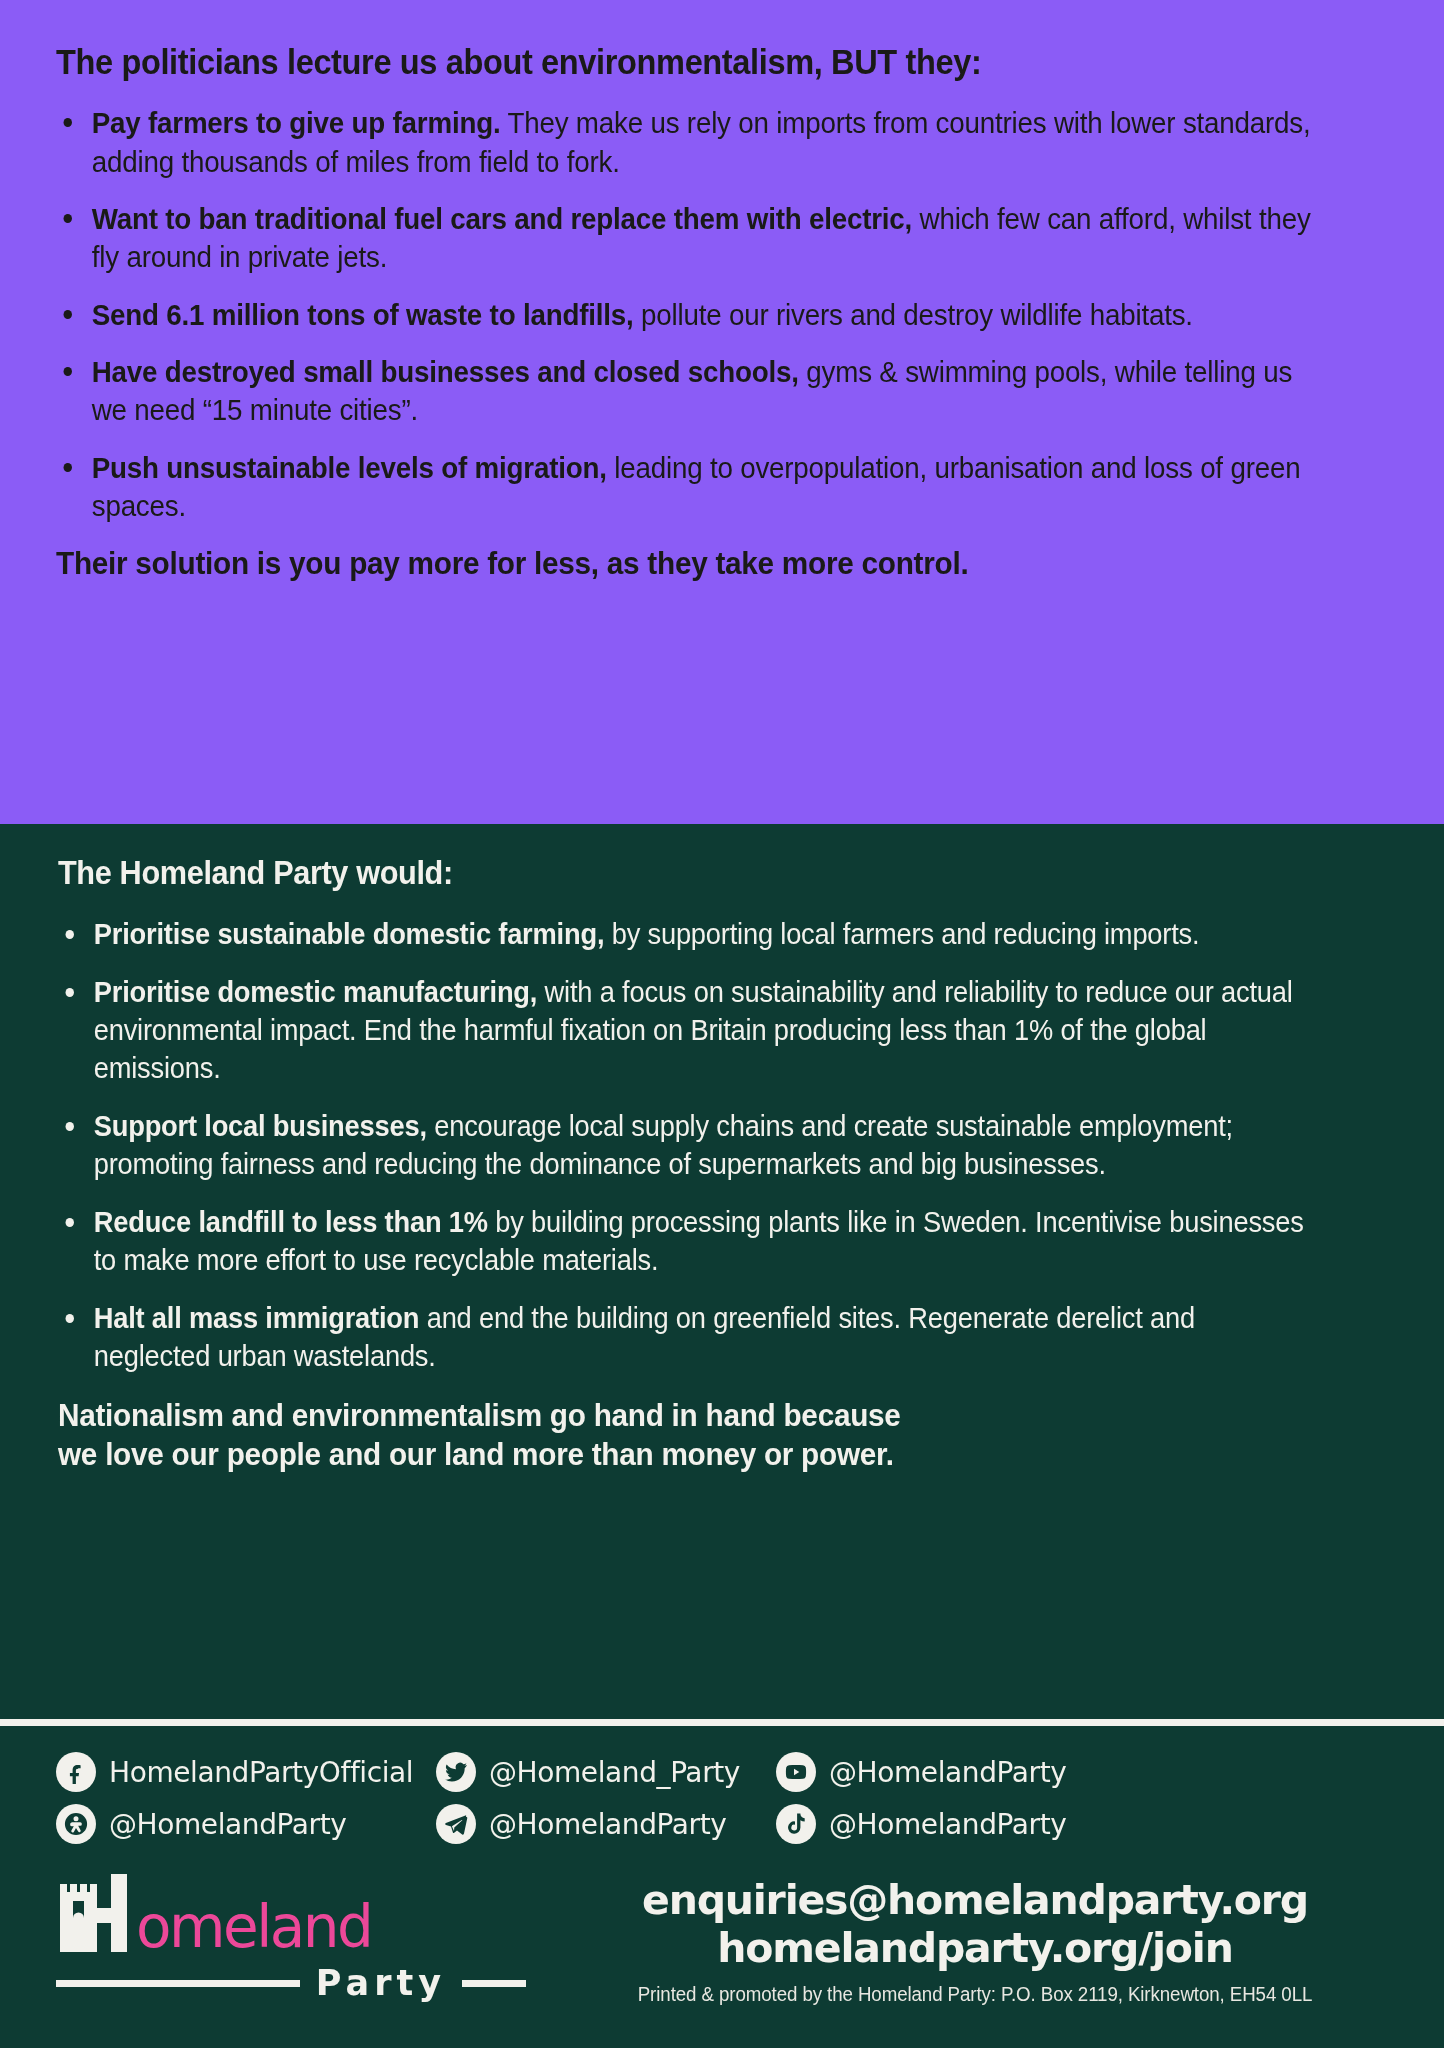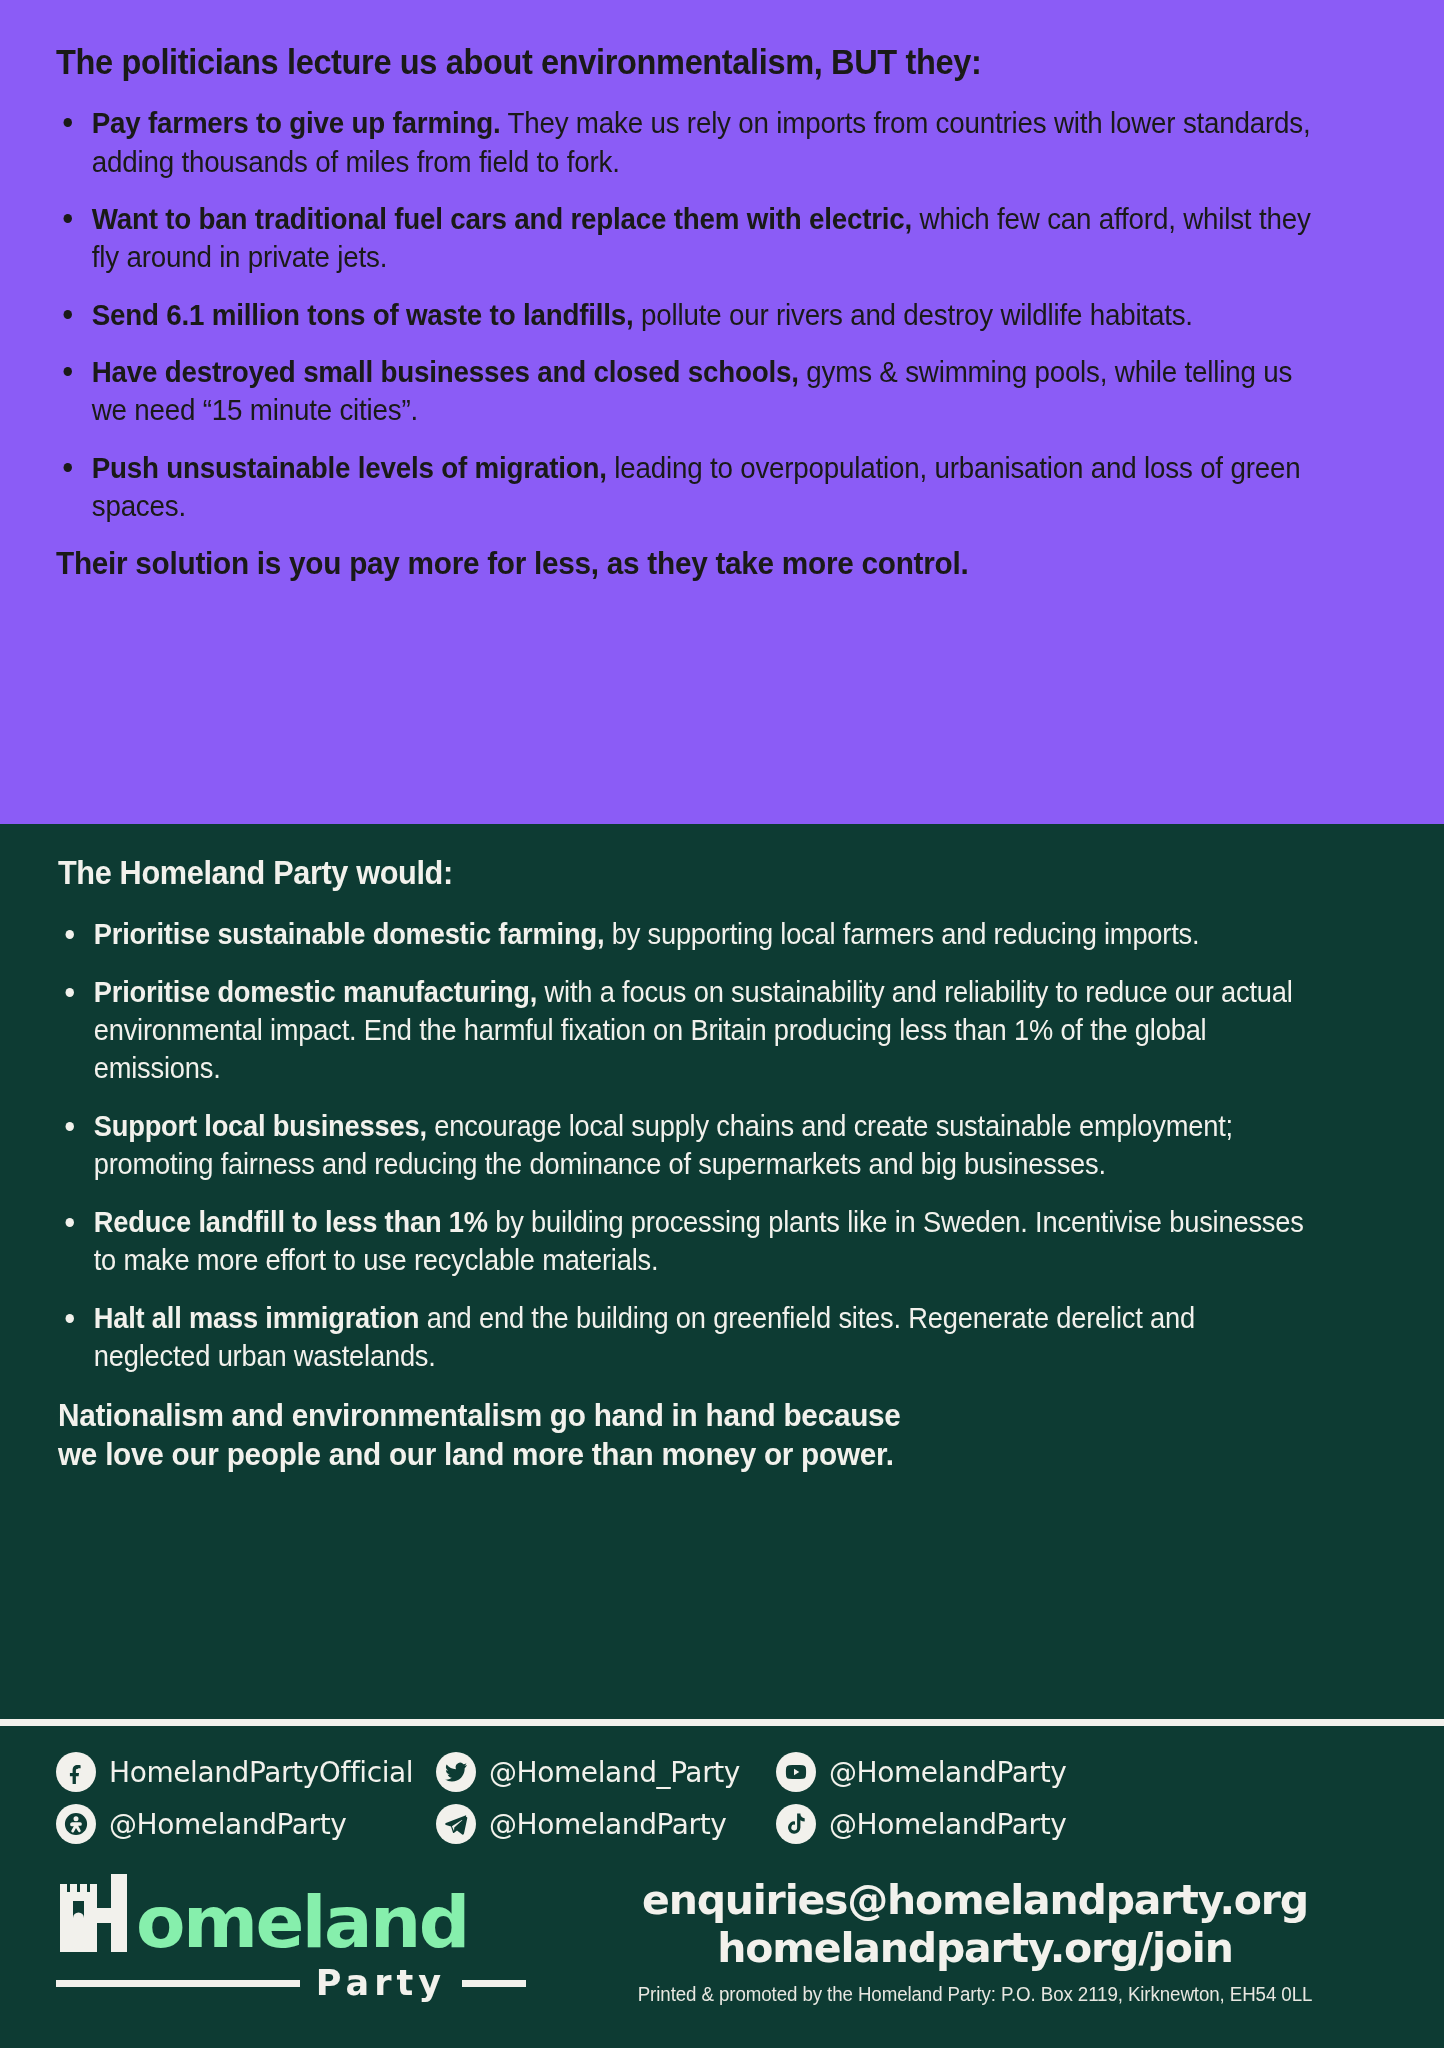--- a/index.html
+++ b/index.html
@@ -114,25 +114,25 @@
   
   .logo-block { width: 470px; flex: 0 0 470px; padding-top: 4px; }
   .logo-word {
     display: flex; align-items: flex-end; gap: 0px;
     height: 78px;
   }
   .castle-h { width: 84px; height: 78px; display:block; }
   .castle-h path, .castle-h rect { fill: #F2F1EC; }
   .logo-rest {
     font-family: "DejaVu Sans", sans-serif;
-    font-weight: 700;
-    font-size: 72px;
+    font-weight: 400;
+    font-size: 58px;
     line-height: 0.82;
     letter-spacing: -2.5px;
-    color: #86efac;
+    color: #ec4899;
     margin-left: -4px;
   }
   .logo-sub {
     display: flex; align-items: center; gap: 16px;
     margin-top: 11px;
     text-align: center;
   }
   .logo-sub .rule { height: 7px; background: #F2F1EC; flex: 1 1 auto; }
   .logo-sub .rule.short { max-width: 64px; }
   .logo-sub .party {

